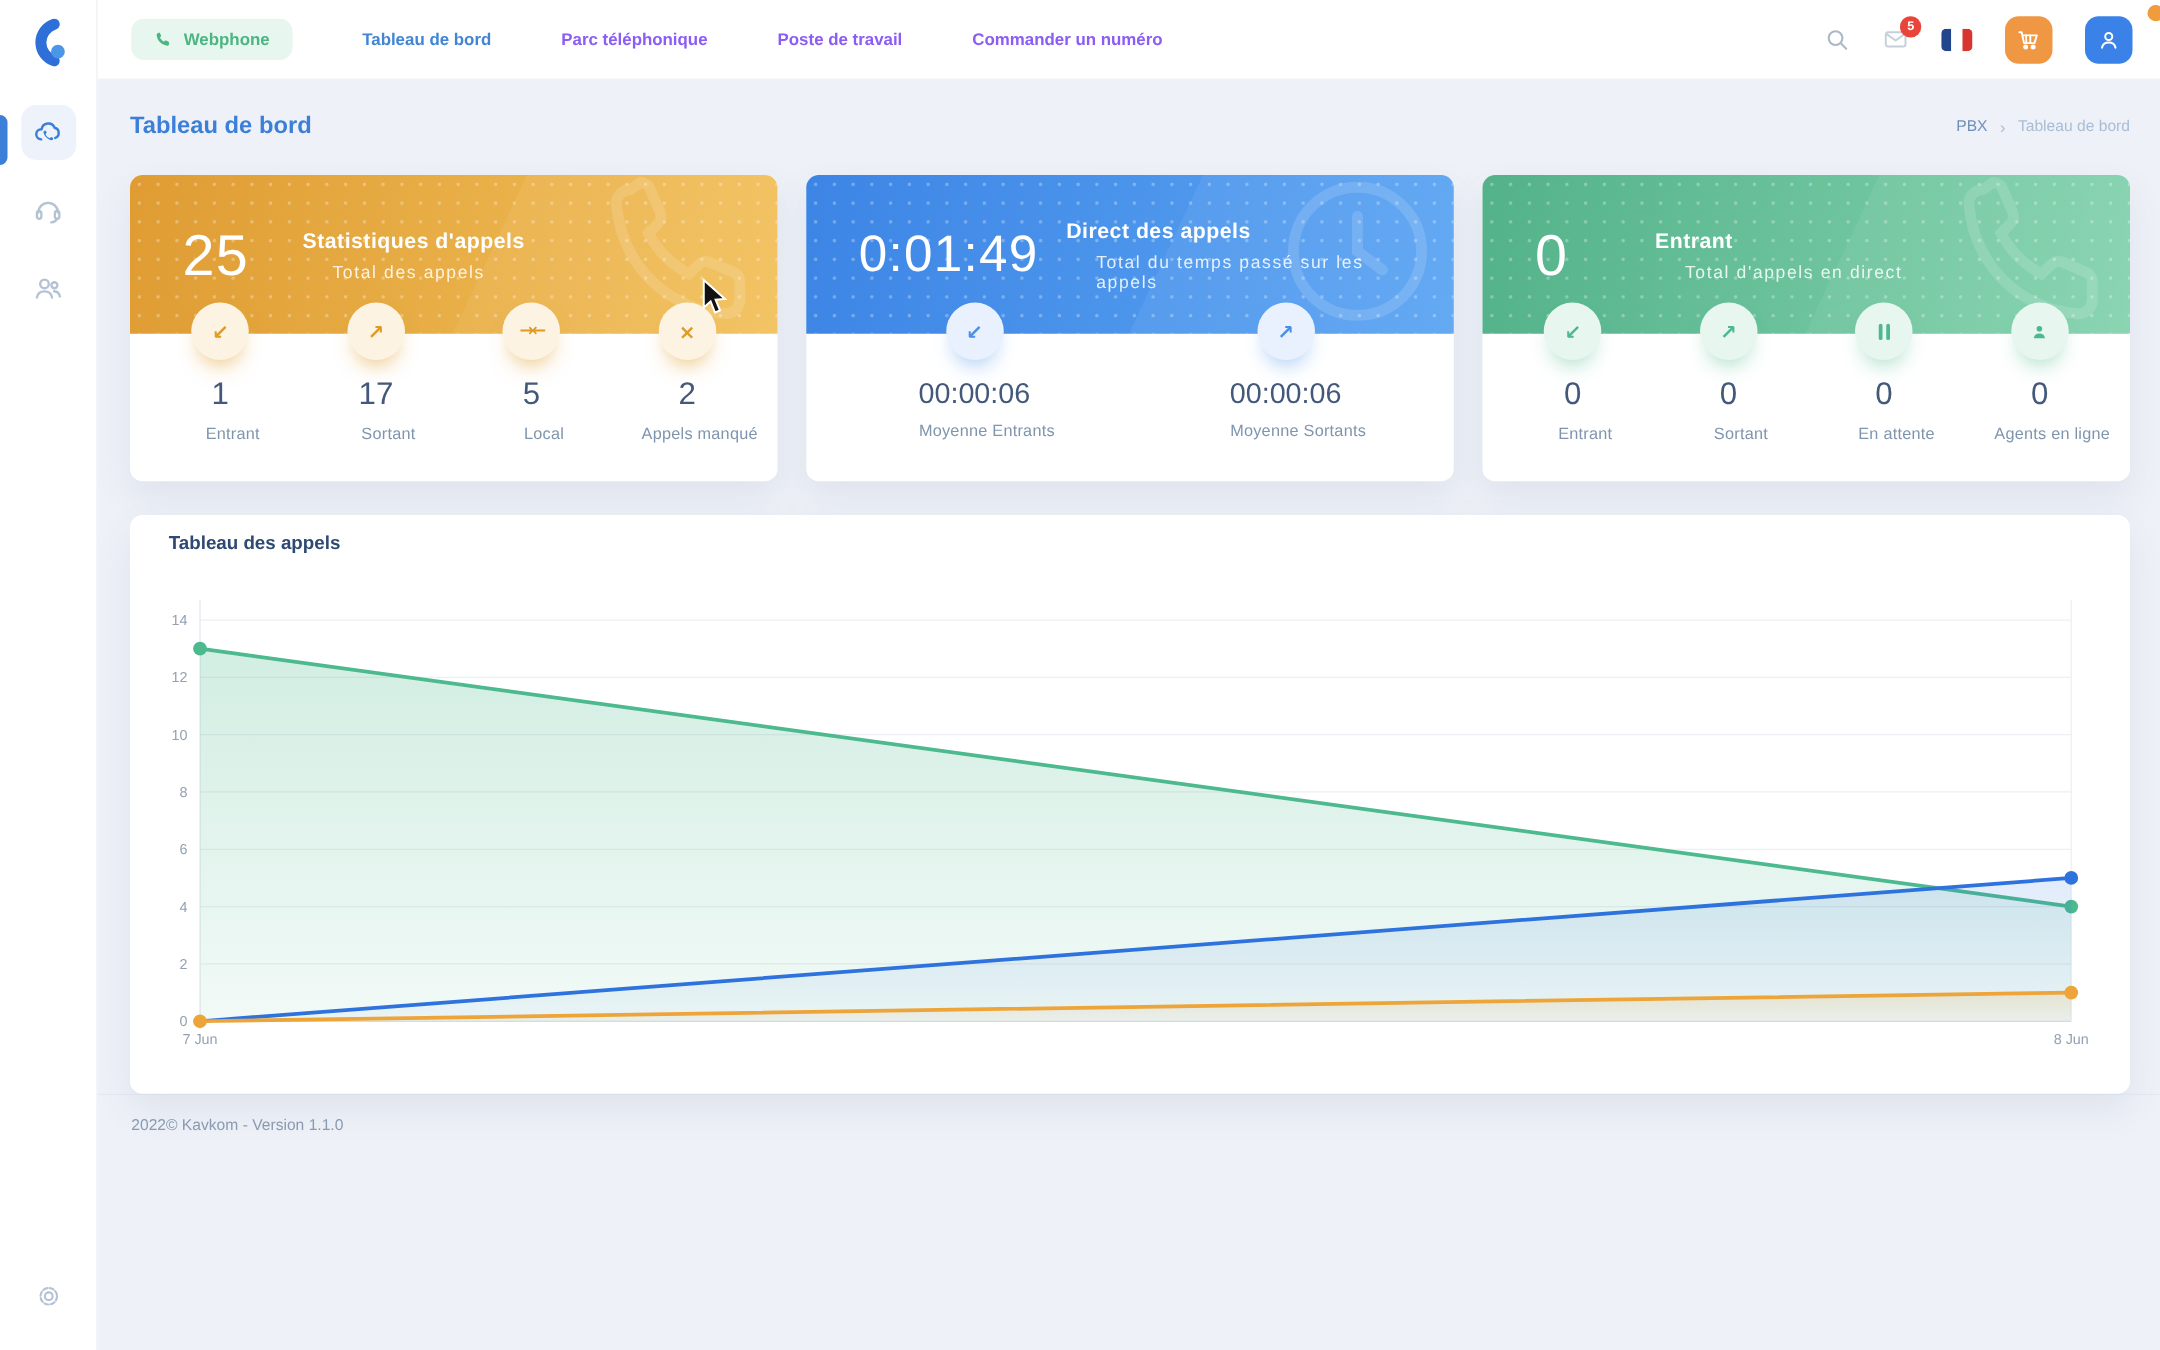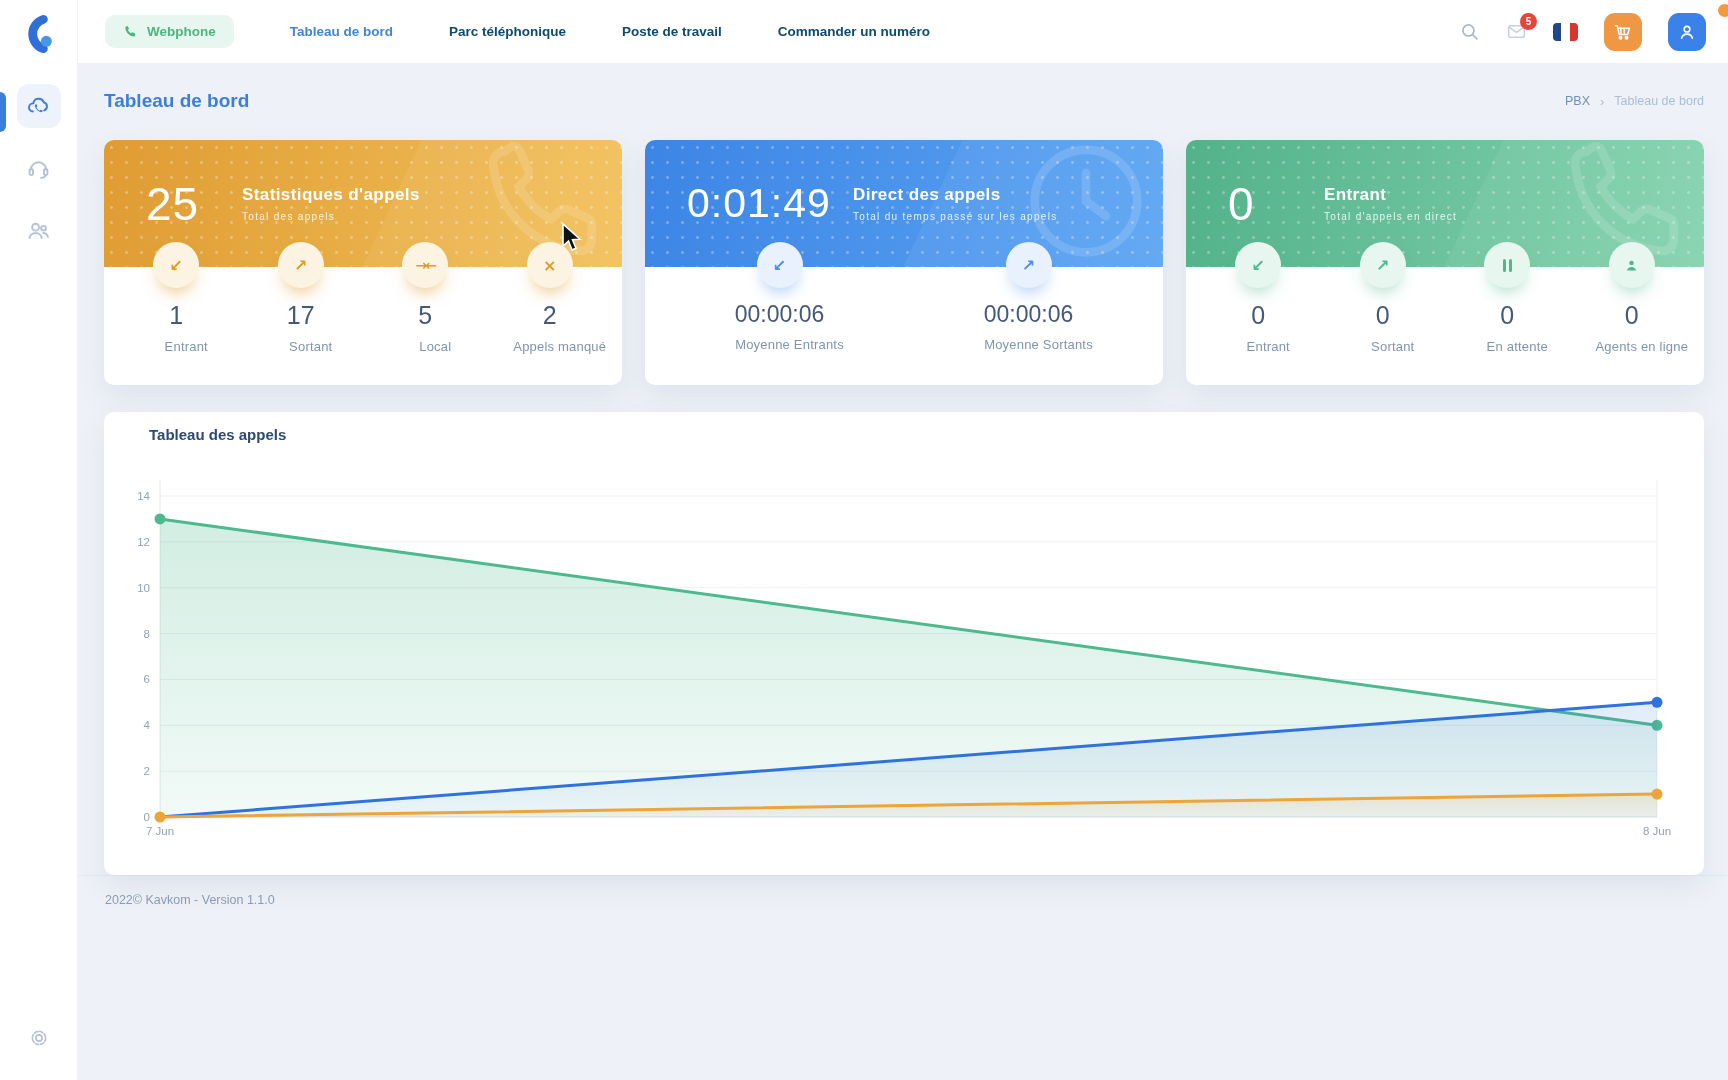--- a/index.html
+++ b/index.html
@@ -25,21 +25,21 @@
 
   
   .main { display:flex; flex-direction:column; height:832px; }
   .topbar { height:63px; background:#ffffff; display:flex; align-items:center;
     padding:0 22px 0 27px; flex:0 0 auto; position:relative; }
   .webphone-pill { display:flex; align-items:center; gap:9px; background:#e7f6ee;
     color:#4db582; border-radius:10px; padding:9px 18px; font-size:13.5px; font-weight:600;
     cursor:pointer; }
   .webphone-pill svg { width:15px; height:15px; }
   .topnav { display:flex; align-items:center; gap:56px; margin-left:56px; }
-  .topnav a { font-size:13.5px; font-weight:600; color:#0c4a6e; text-decoration:none; cursor:pointer; }
+  .topnav a { font-size:13.5px; font-weight:600; color:#8b5cf6; text-decoration:none; cursor:pointer; }
   .topnav a.active { color:#4285d3; }
   .top-icons { margin-left:auto; display:flex; align-items:center; gap:26px; }
   .icon-btn { position:relative; color:#aab8c9; cursor:pointer; display:flex; align-items:center; }
   .icon-btn svg { width:21px; height:21px; }
   .mail-badge { position:absolute; top:-8px; right:-10px; min-width:17px; height:17px;
     background:#e8443a; color:#fff; border-radius:9px; font-size:10px; font-weight:700;
     display:flex; align-items:center; justify-content:center; padding:0 4px; }
   .flag { width:25px; height:18px; border-radius:4px; overflow:hidden; display:flex; cursor:pointer; }
   .flag i { flex:1; } .flag i:nth-child(1){background:#21468b;} .flag i:nth-child(2){background:#fff;}
   .flag i:nth-child(3){background:#d8352f;}
@@ -74,21 +74,21 @@
       linear-gradient(115deg, rgba(255,255,255,0) 55%, rgba(255,255,255,.06) 55%);
     background-size:15px 15px, auto; }
   .banner--orange { background:linear-gradient(100deg,#df9c33,#f2c05a); }
   .banner--blue   { background:linear-gradient(100deg,#3d85e5,#5aa4f2); }
   .banner--green  { background:linear-gradient(100deg,#53b28a,#83d2ad); }
   .banner-num { font-size:46px; font-weight:300; letter-spacing:1px; min-width:96px;
     position:relative; z-index:1; }
   .banner-num.time { font-size:41px; min-width:148px; margin-right:18px; }
   .banner-text { position:relative; z-index:1; }
   .banner-title { font-size:17px; font-weight:700; letter-spacing:.4px; }
-  .banner-sub { font-size:10px; letter-spacing:1.3px; margin-top:6px; color:rgba(255,255,255,.85); }
+  .banner-sub { font-size:14px; letter-spacing:1.3px; margin-top:6px; color:rgba(255,255,255,.85);margin-left:24px; }
   .watermark { position:absolute; right:2px; top:-14px; width:150px; height:150px;
     color:rgba(255,255,255,.14); }
   .stats { display:flex; padding:0 10px; }
   .stat { flex:1; display:flex; flex-direction:column; align-items:center; }
   .bubble { width:46px; height:46px; border-radius:50%; margin-top:-25px;
     display:flex; align-items:center; justify-content:center; font-size:16px; font-weight:700;
     position:relative; z-index:2;
     font-family:"DejaVu Sans","Liberation Sans",sans-serif; }
   .bubble--orange { background:#fdf3e2; color:#e09b26; box-shadow:0 10px 16px -6px rgba(224,155,38,.55); }
   .bubble--blue   { background:#e8f1fd; color:#4a90e8; box-shadow:0 10px 16px -6px rgba(74,144,232,.45); }
@@ -97,21 +97,21 @@
   .bubble .pause { display:inline-flex; gap:3.5px; }
   .bubble .pause i { width:3px; height:13px; background:currentColor; border-radius:1.5px; }
   .bubble svg.person { width:15px; height:15px; }
   .stat-val { margin-top:13px; font-size:25px; color:#44597a; }
   .stat-val.small { font-size:23px; }
   .stat-lab { margin-top:9px; font-size:13px; color:#7f95ae; letter-spacing:.2px;padding-left:20px; }
 
   
   .chart-card { margin-top:27px; background:#fff; border-radius:10px;
     box-shadow:0 12px 28px rgba(90,110,150,.10); height:463px; position:relative; }
-  .chart-title { position:absolute; left:45px; top:14px; font-size:15px; font-weight:700;
+  .chart-title { position:absolute; left:31px; top:14px; font-size:15px; font-weight:700;
     color:#2e4a73; }
   #calls-chart { position:absolute; inset:0; width:100%; height:100%; }
   #calls-chart text { font-family:"Liberation Sans","DejaVu Sans",sans-serif;
     font-size:11.5px; fill:#94a1b2; }
 
   
   .footer { flex:0 0 48px; background:#eef1f7; border-top:1px solid #e4e9f0;
     display:flex; align-items:center; padding-left:27px; font-size:12.5px; color:#8a9cb4; }
 
   

